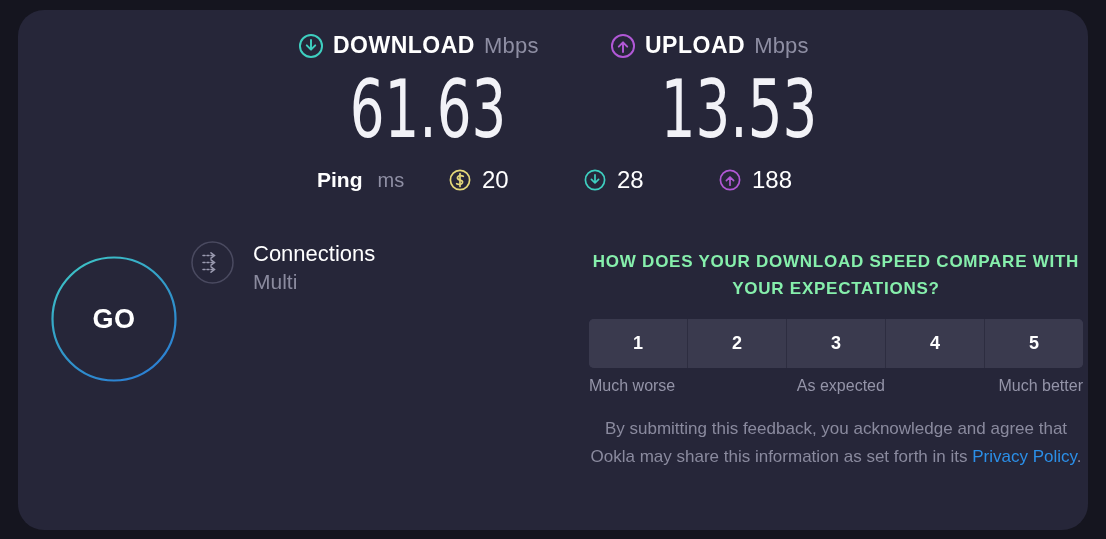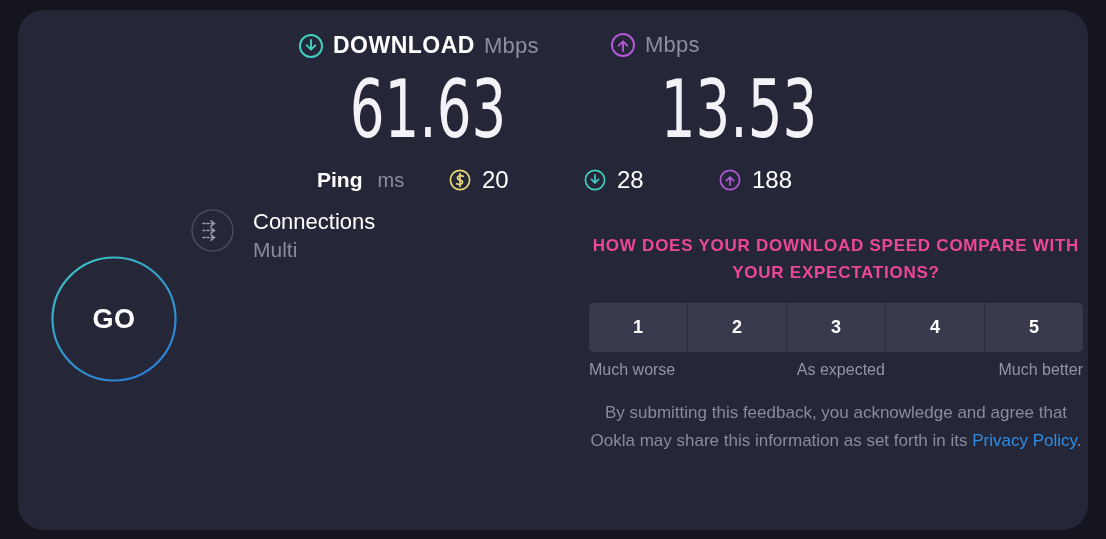--- a/index.html
+++ b/index.html
@@ -184,39 +184,39 @@
     line-height: 30px;
   }
   .info-link {
     font-size: 21px;
     color: #2b8fe8;
     line-height: 30px;
     cursor: pointer;
     text-decoration: none;
     display: inline-block;
   }
-  .info-row.conn { margin-bottom: 14px; }
+  .info-row.conn { margin-bottom: 14px; margin-top: 32px; }
   .info-row.isp  { margin-bottom: 8px; }
 
   
   .feedback {
     position: absolute;
     left: 563px;
     top: 222px;
     width: 510px;
   }
   .fb-title {
     font-size: 17px;
     font-weight: bold;
-    color: #ec4899;
+    color: #86efac;
     text-align: center;
     letter-spacing: 0.75px;
     line-height: 27px;
     width: 490px;
-    margin: 0 auto;
+    margin: 16px auto;
   }
   .rating {
     display: flex;
     width: 494px;
     margin: 17px auto 0 auto;
     height: 49px;
     border-radius: 5px;
     overflow: hidden;
     background: #3a3a4e;
   }
@@ -278,20 +278,21 @@
         </svg>
         <span class="res-label">DOWNLOAD</span>
         <span class="res-unit">Mbps</span>
       </div>
 
       <div class="res-head ul">
         <svg class="circ-icon" viewBox="0 0 24 24">
           <circle cx="12" cy="12" r="10.2" fill="none" stroke="#b158d6" stroke-width="1.8"></circle>
           <path d="M12 17.6 V8.8 M8.1 12.6 L12 8.6 L15.9 12.6" fill="none" stroke="#b158d6" stroke-width="1.8" stroke-linecap="round" stroke-linejoin="round"></path>
         </svg>
+        <span class="res-label">UPLOAD</span>
         <span class="res-unit">Mbps</span>
       </div>
 
       <div class="res-value dl">61.63</div>
       <div class="res-value ul">13.53</div>
     </div>
 
     <div class="ping-row">
 
       <div class="ping-item" id="ping-lbl-wrap">

